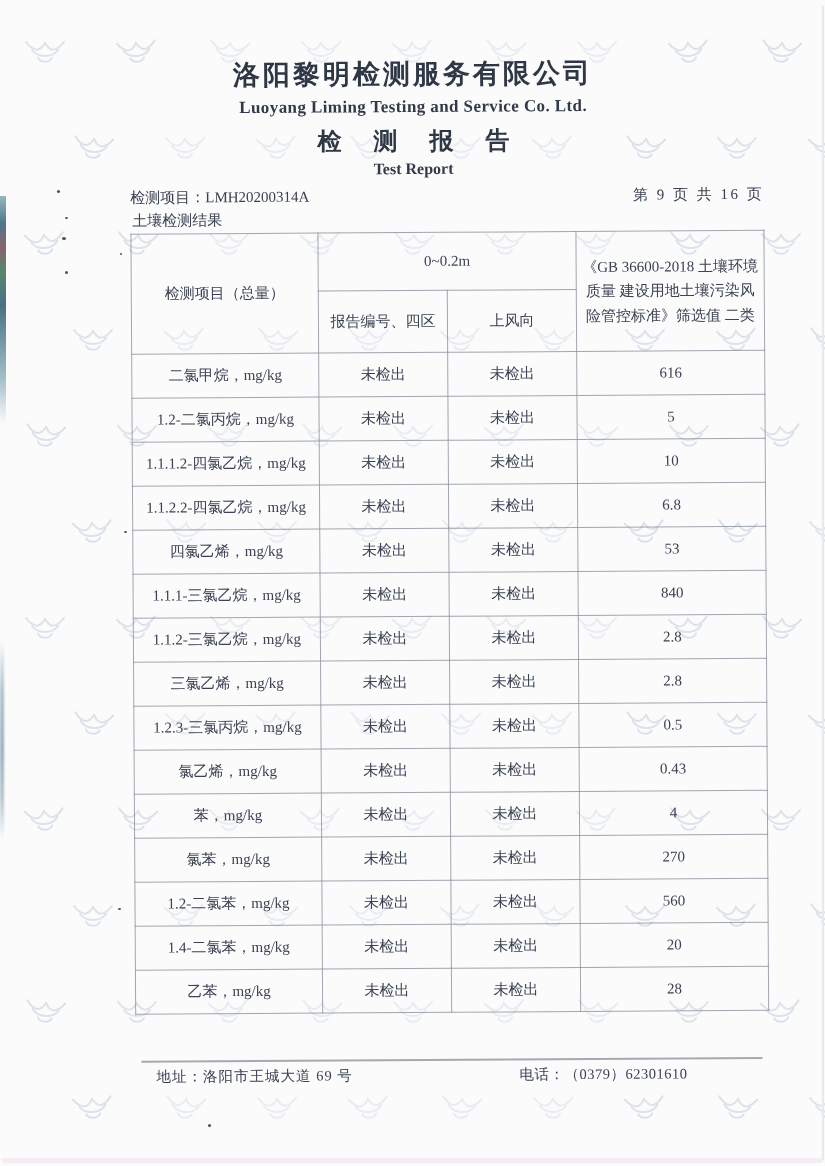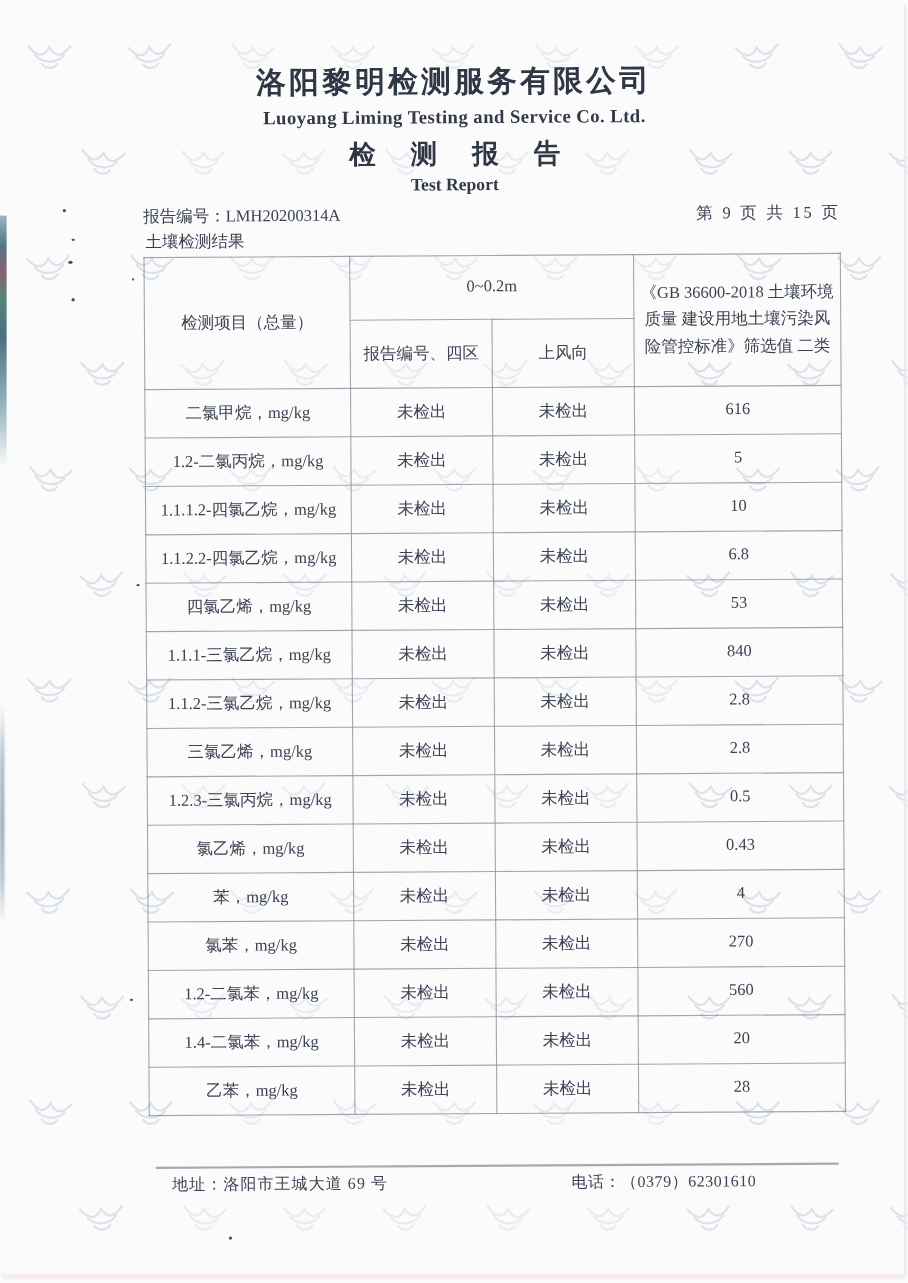--- a/index.html
+++ b/index.html
@@ -630,22 +630,22 @@
   <div class="content">
 
     <div class="hdr">
       <div class="company-cn">洛阳黎明检测服务有限公司</div>
       <div class="company-en">Luoyang Liming Testing and Service Co. Ltd.</div>
       <div class="title-cn">检 测 报 告</div>
       <div class="title-en">Test Report</div>
     </div>
 
     <div class="meta">
-      <span><span>报告编号：</span><span>LMH20200314A</span></span>
-      <span class="page-ind">第 9 页 共 15 页</span>
+      <span><span>检测项目：</span><span>LMH20200314A</span></span>
+      <span class="page-ind">第 9 页 共 16 页</span>
     </div>
 
     <div class="section-title">土壤检测结果</div>
 
     <table class="results">
       <tbody>
         <tr>
           <td class="h-item" rowspan="2">检测项目（总量）</td>
           <td class="h-depth" colspan="2">0~0.2m</td>
           <td class="h-std" rowspan="2">《GB 36600-2018 土壤环境质量  建设用地土壤污染风险管控标准》筛选值 二类</td>

